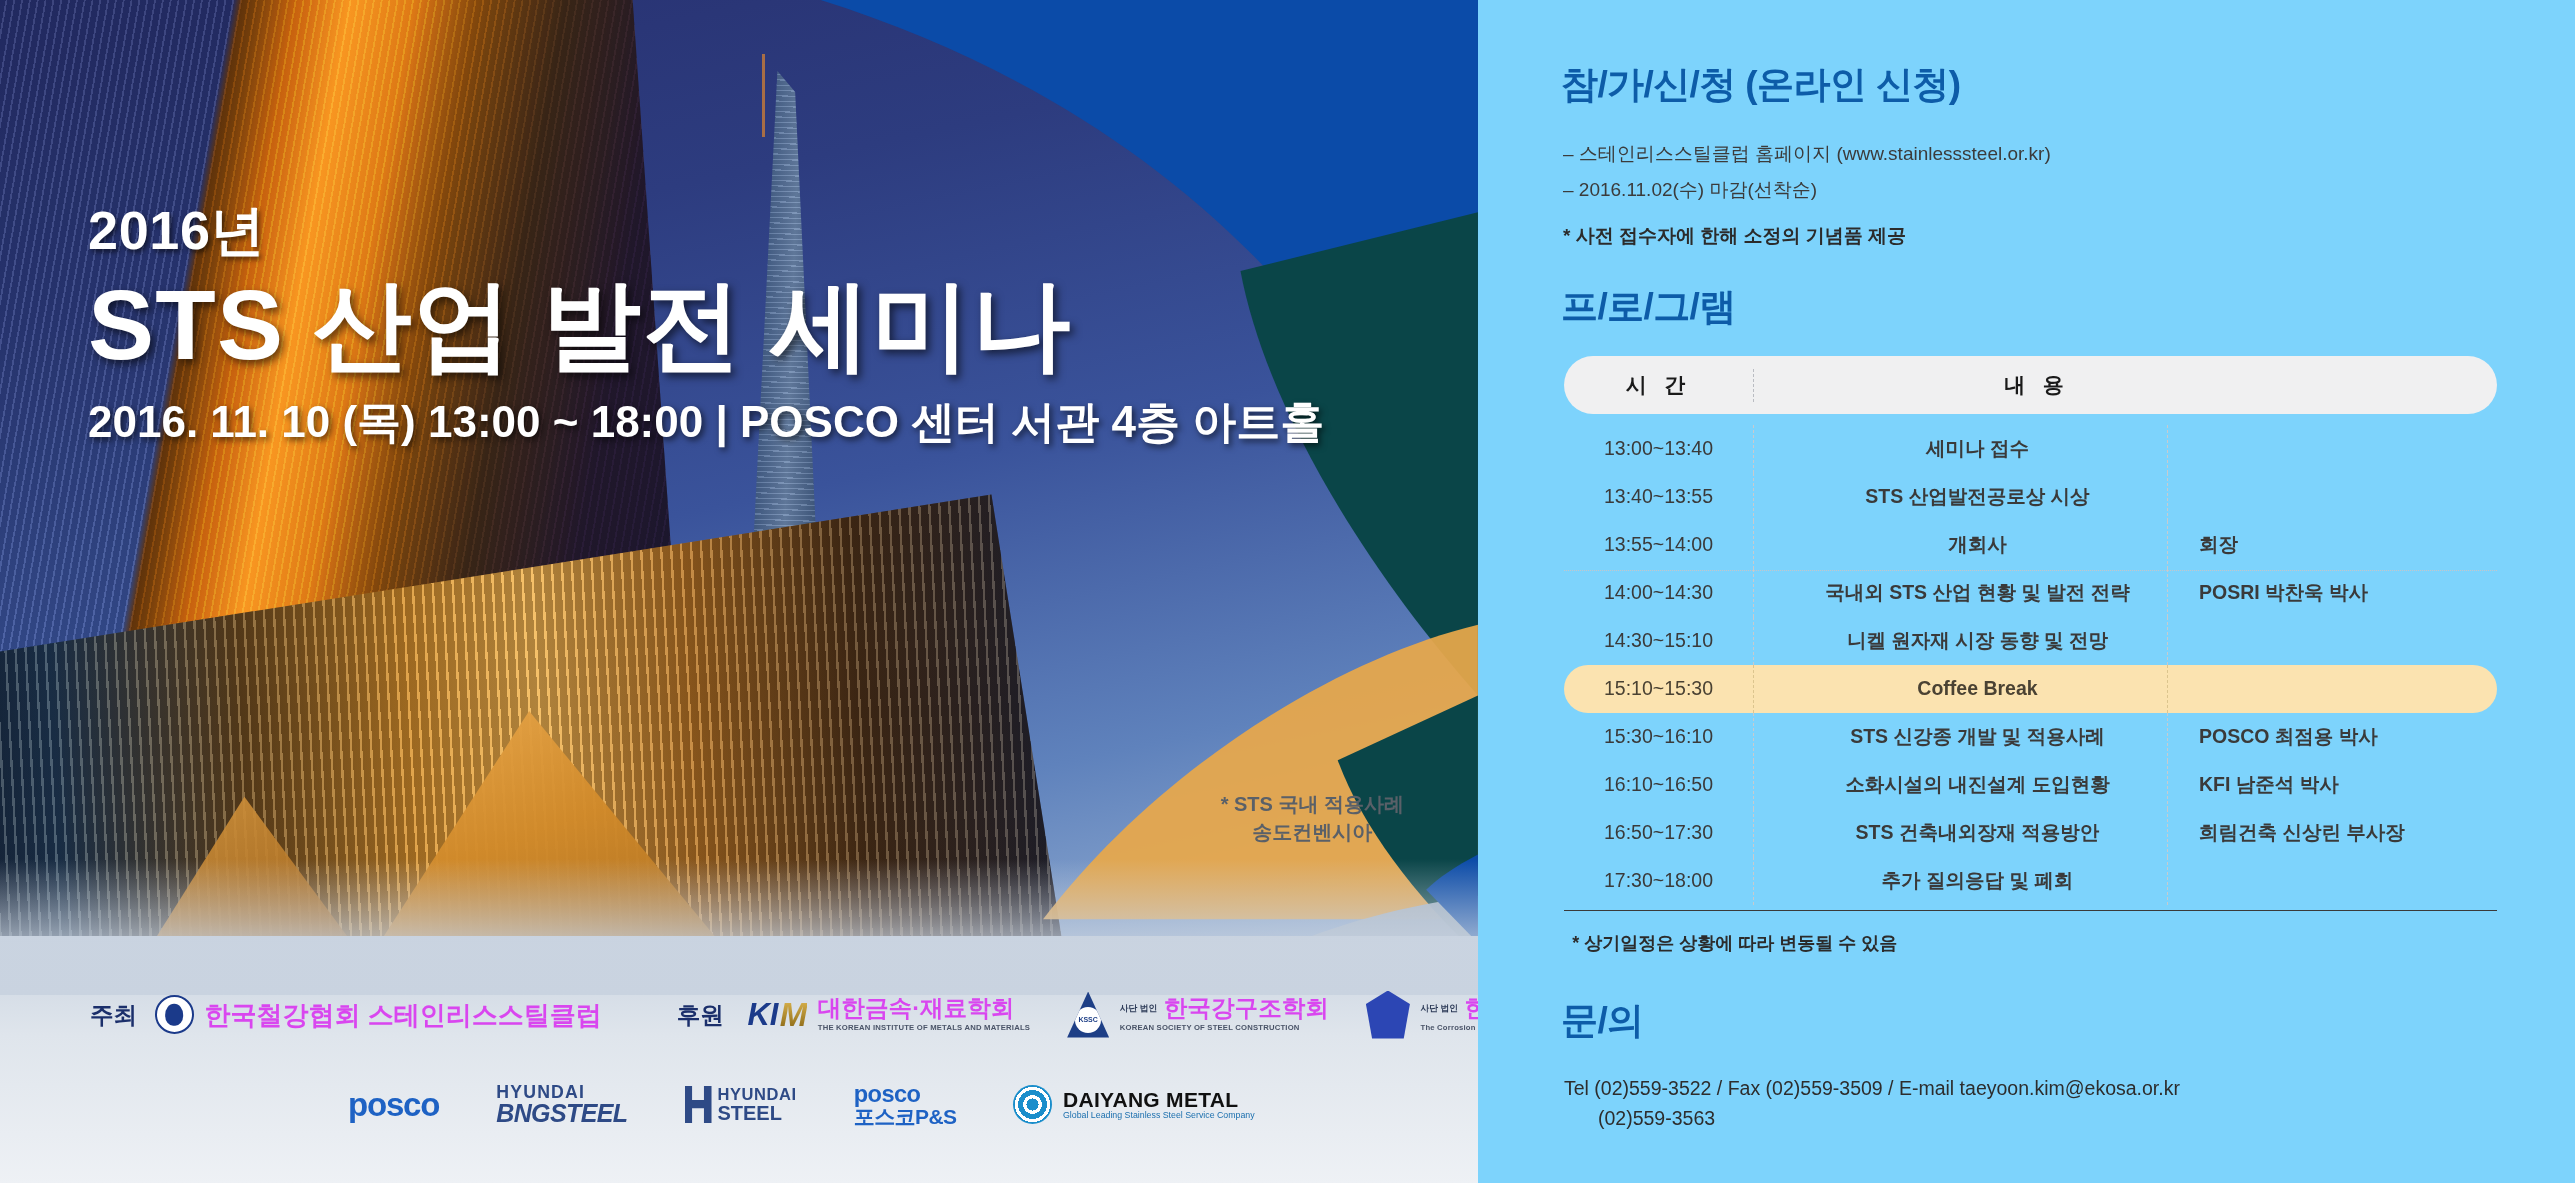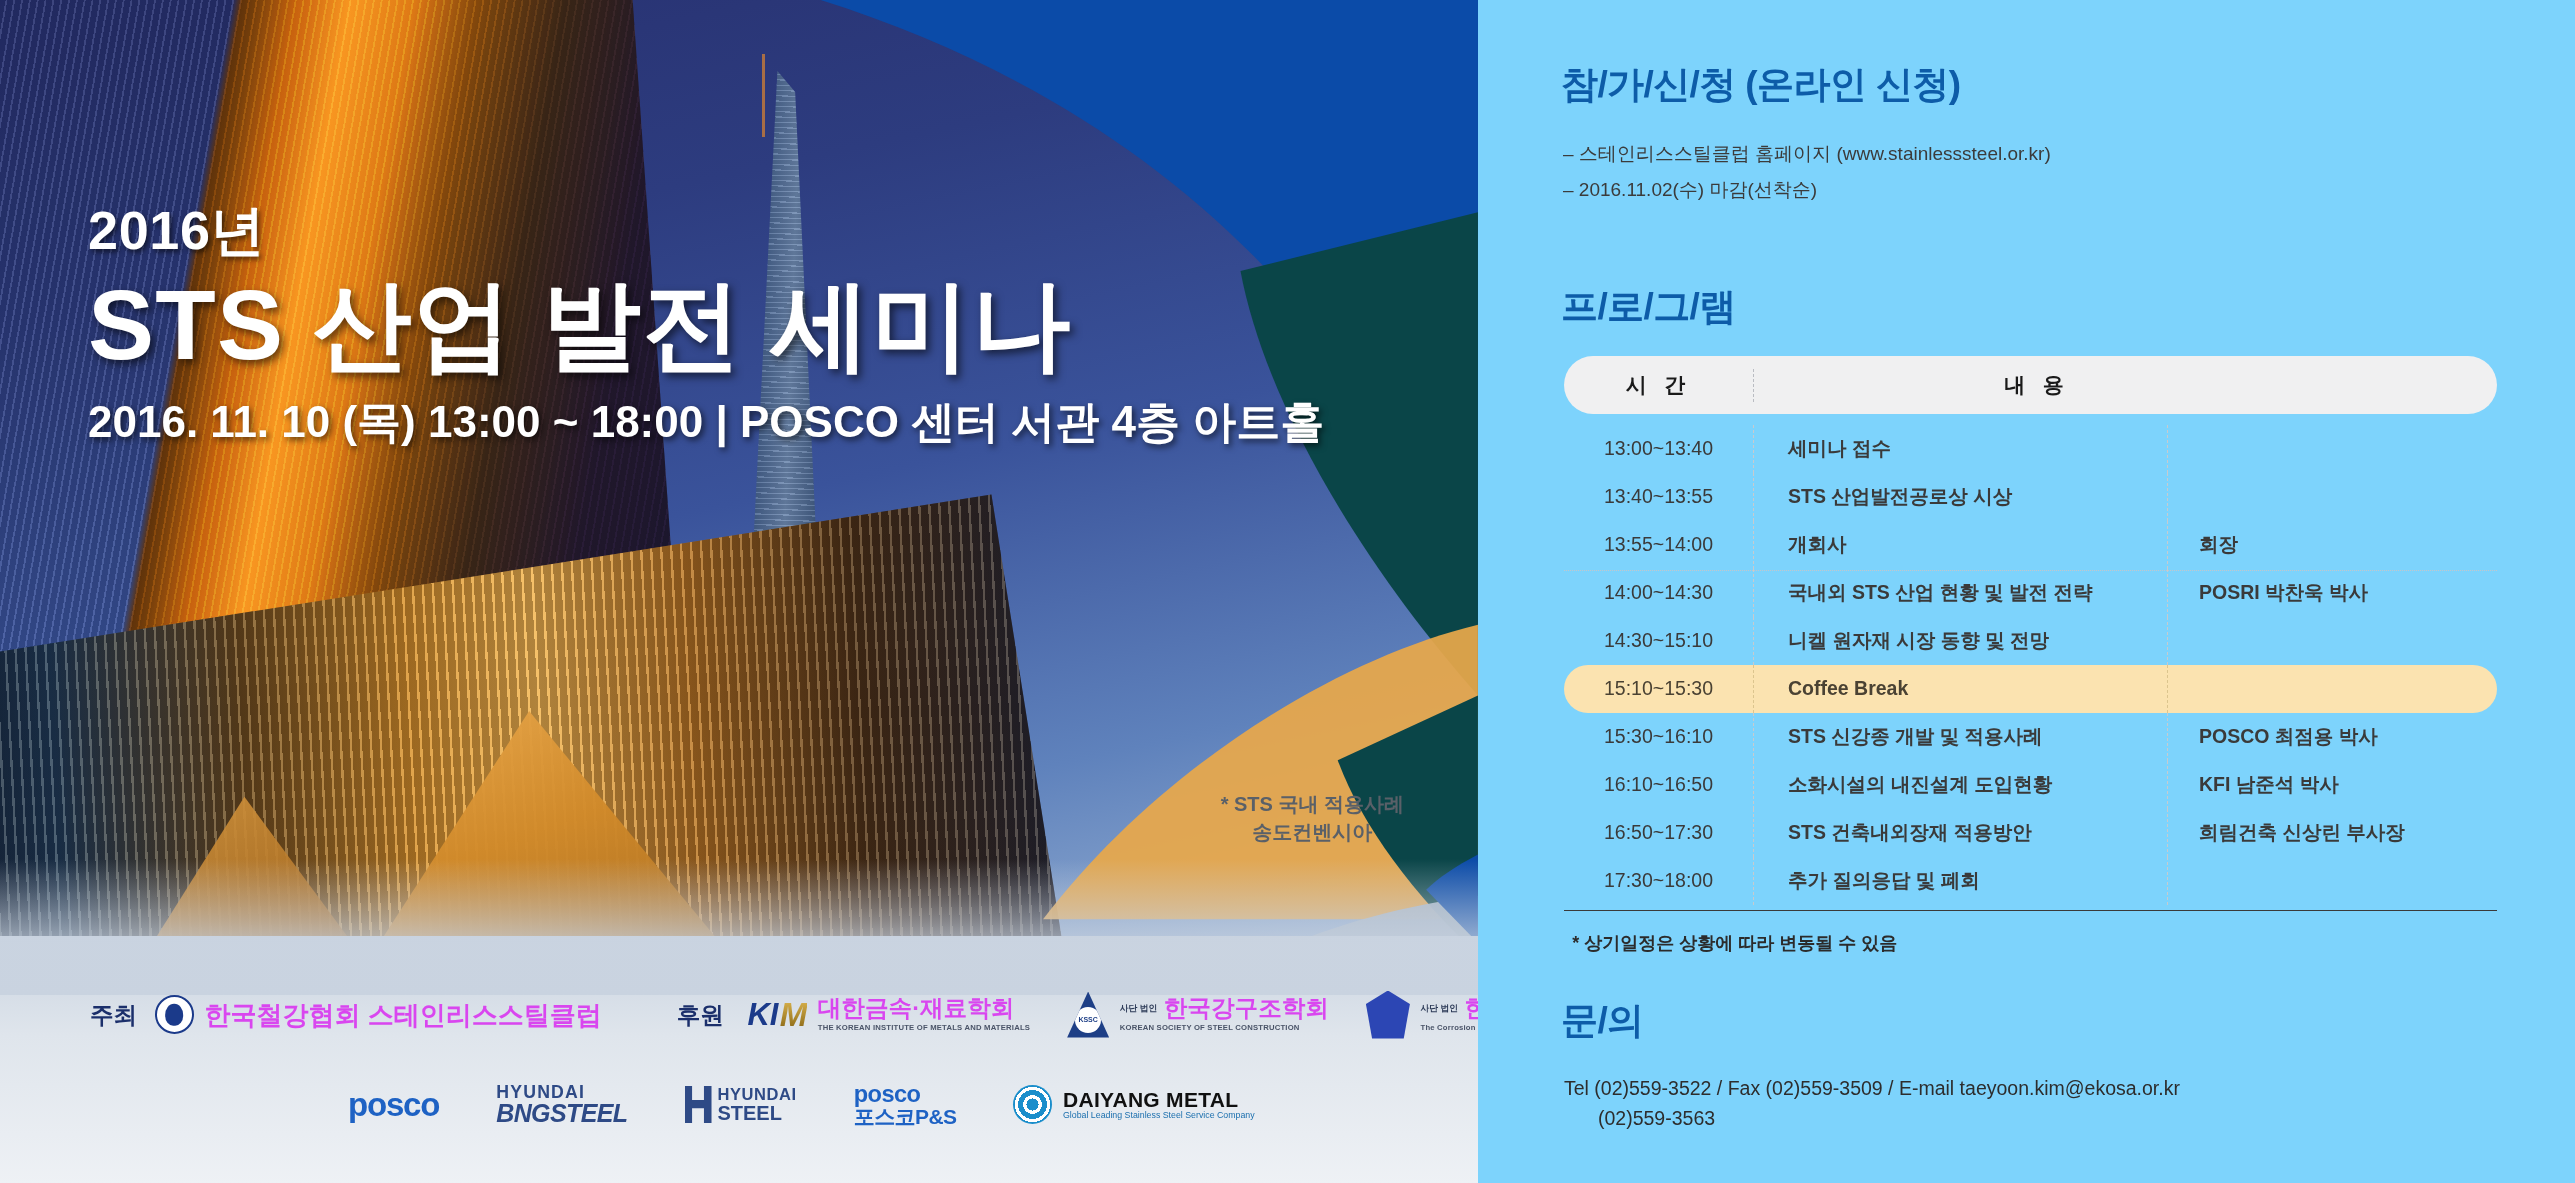--- a/index.html
+++ b/index.html
@@ -221,20 +221,21 @@
     border-bottom:1.2px dotted #c4c6ca;
   }
   .c-time {
     width:189px; text-align:center; font-size:19.5px; color:#3a3a3a; font-weight:500;
     white-space:nowrap;
   }
   .c-bar { width:0.6px; align-self:stretch; border-left:1.2px dashed #c8cace; }
   .c-topic {
     width:413px; padding-left:34px; font-size:19.5px; color:#3a3a3a; font-weight:600;
     white-space:nowrap;
+    text-align:center;
   }
   .c-bar2 { width:0.6px; align-self:stretch; border-left:1.2px dashed #c8cace; }
   .c-spk {
     flex:1; padding-left:31px; font-size:19.5px; color:#3a3a3a; font-weight:600;
     line-height:1.26; white-space:pre-line;
   }
   .trow.hl .c-topic, .trow.hl .c-time { color:#4a4233; }
   .trow.hl .c-bar, .trow.hl .c-bar2 { border-color:#dcc58e; }
 
   .tbl-rule { margin-top:5.9px; border-top:1.8px solid #3a3a3a; }
@@ -356,20 +357,21 @@
       </span>
     </div>
   </div>
 
   <div class="content">
 
     <div class="sec-h h-apply">참/가/신/청 (온라인 신청)</div>
     <div class="apply-lines">
       <div class="ap-line">– 스테인리스스틸클럽 홈페이지 (www.stainlesssteel.or.kr)</div>
       <div class="ap-line">– 2016.11.02(수) 마감(선착순)</div>
+      <div class="ap-note">* 사전 접수자에 한해 소정의 기념품 제공</div>
     </div>
 
     <div class="sec-h h-prog">프/로/그/램</div>
 
     <div class="tbl">
       <div class="thead">
         <div class="th-time">시 간</div>
         <div class="th-div"></div>
         <div class="th-topic">내 용</div>
       </div>

